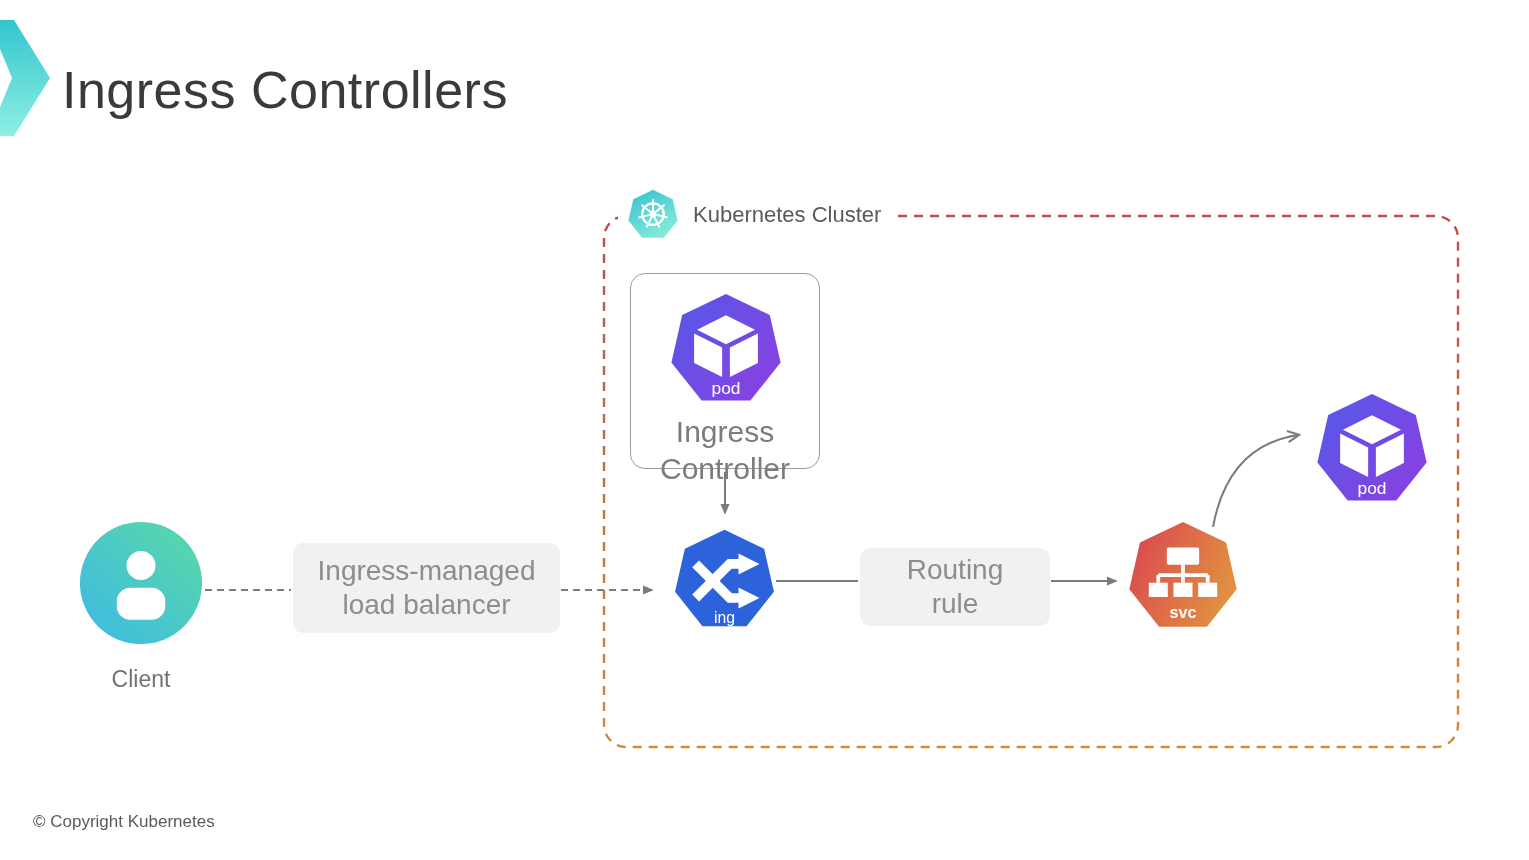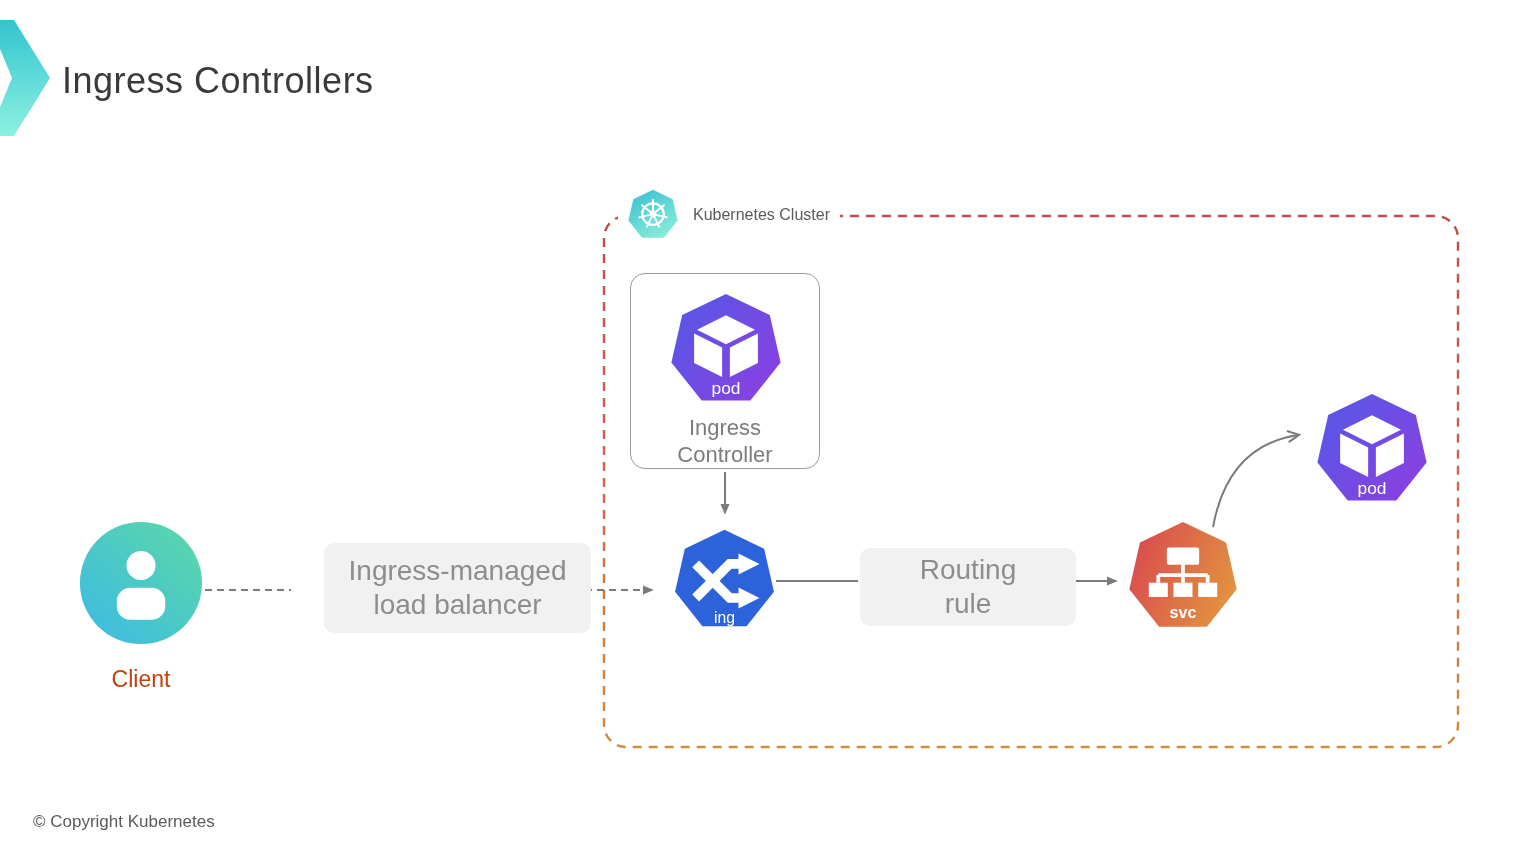--- a/index.html
+++ b/index.html
@@ -28,69 +28,69 @@
   .logo {
     position: absolute;
     left: 0; top: 14;
     top: 14px;
     width: 52px; height: 128px;
   }
 
   .page-title {
     position: absolute;
     left: 62px; top: 60px;
-    font-size: 36px;
+    font-size: 52px;
     font-weight: 500;
     color: #3a3a3a;
     letter-spacing: 0.5px;
     white-space: nowrap;
   }
 
   .cluster-label-group {
     position: absolute;
     left: 618px; top: 188px;
     height: 54px;
     display: flex;
     align-items: center;
     gap: 13px;
     background: #ffffff;
     padding: 0 10px 0 8px;
     z-index: 3;
   }
   .cluster-label-text {
-    font-size: 16px;
+    font-size: 22px;
     color: #5a5a5a;
     white-space: nowrap;
   }
 
   .node { position: absolute; }
 
   .client-group { left: 78px; top: 520px; width: 126px; text-align: center; }
   .client-label {
     position: absolute;
     left: -40px; top: 146px; width: 206px;
     font-size: 23px;
-    color: #c2410c;
+    color: #737373;
     text-align: center;
   }
 
   .pill-box {
     position: absolute;
     background: #f1f1f2;
     border-radius: 10px;
     display: flex;
     align-items: center;
     justify-content: center;
     text-align: center;
     color: #8d8d8d;
     z-index: 2;
   }
-  .lb-box { left: 293px; top: 543px; width: 267px; height: 90px; font-size: 28px; line-height: 1.2; margin-left: 31px; }
+  .lb-box { left: 293px; top: 543px; width: 267px; height: 90px; font-size: 28px; line-height: 1.2; }
   .lb-box .pill-inner { width: 240px; }
-  .routing-box { left: 860px; top: 548px; width: 216px; height: 78px; font-size: 28px; line-height: 1.2; }
+  .routing-box { left: 860px; top: 548px; width: 190px; height: 78px; font-size: 28px; line-height: 1.2; }
   .routing-box .pill-inner { width: 120px; }
 
   .pod-frame {
     position: absolute;
     left: 630px; top: 273px;
     width: 190px; height: 196px;
     background: #ffffff;
     border: 1.6px solid #9b9b9b;
     border-radius: 15px;
     z-index: 2;
@@ -99,21 +99,21 @@
     position: absolute;
     left: 37px; top: 18px;
     width: 116px; height: 116px;
   }
   .pod-frame-label {
     position: absolute;
     left: 0; top: 140px;
     width: 100%;
     display: flex;
     justify-content: center;
-    font-size: 22px;
+    font-size: 30px;
     line-height: 1.23;
     color: #7c7c7c;
     text-align: center;
   }
   .pod-frame-label .pill-inner { width: 130px; }
 
   .ing-node  { left: 672px;  top: 528px; width: 105px; height: 105px; z-index: 2; text-decoration: underline; }
   .svc-node  { left: 1126px; top: 520px; width: 114px; height: 114px; z-index: 2; font-weight: bold; }
   .pod2-node { left: 1314px; top: 392px; width: 116px; height: 116px; z-index: 2; }
 

